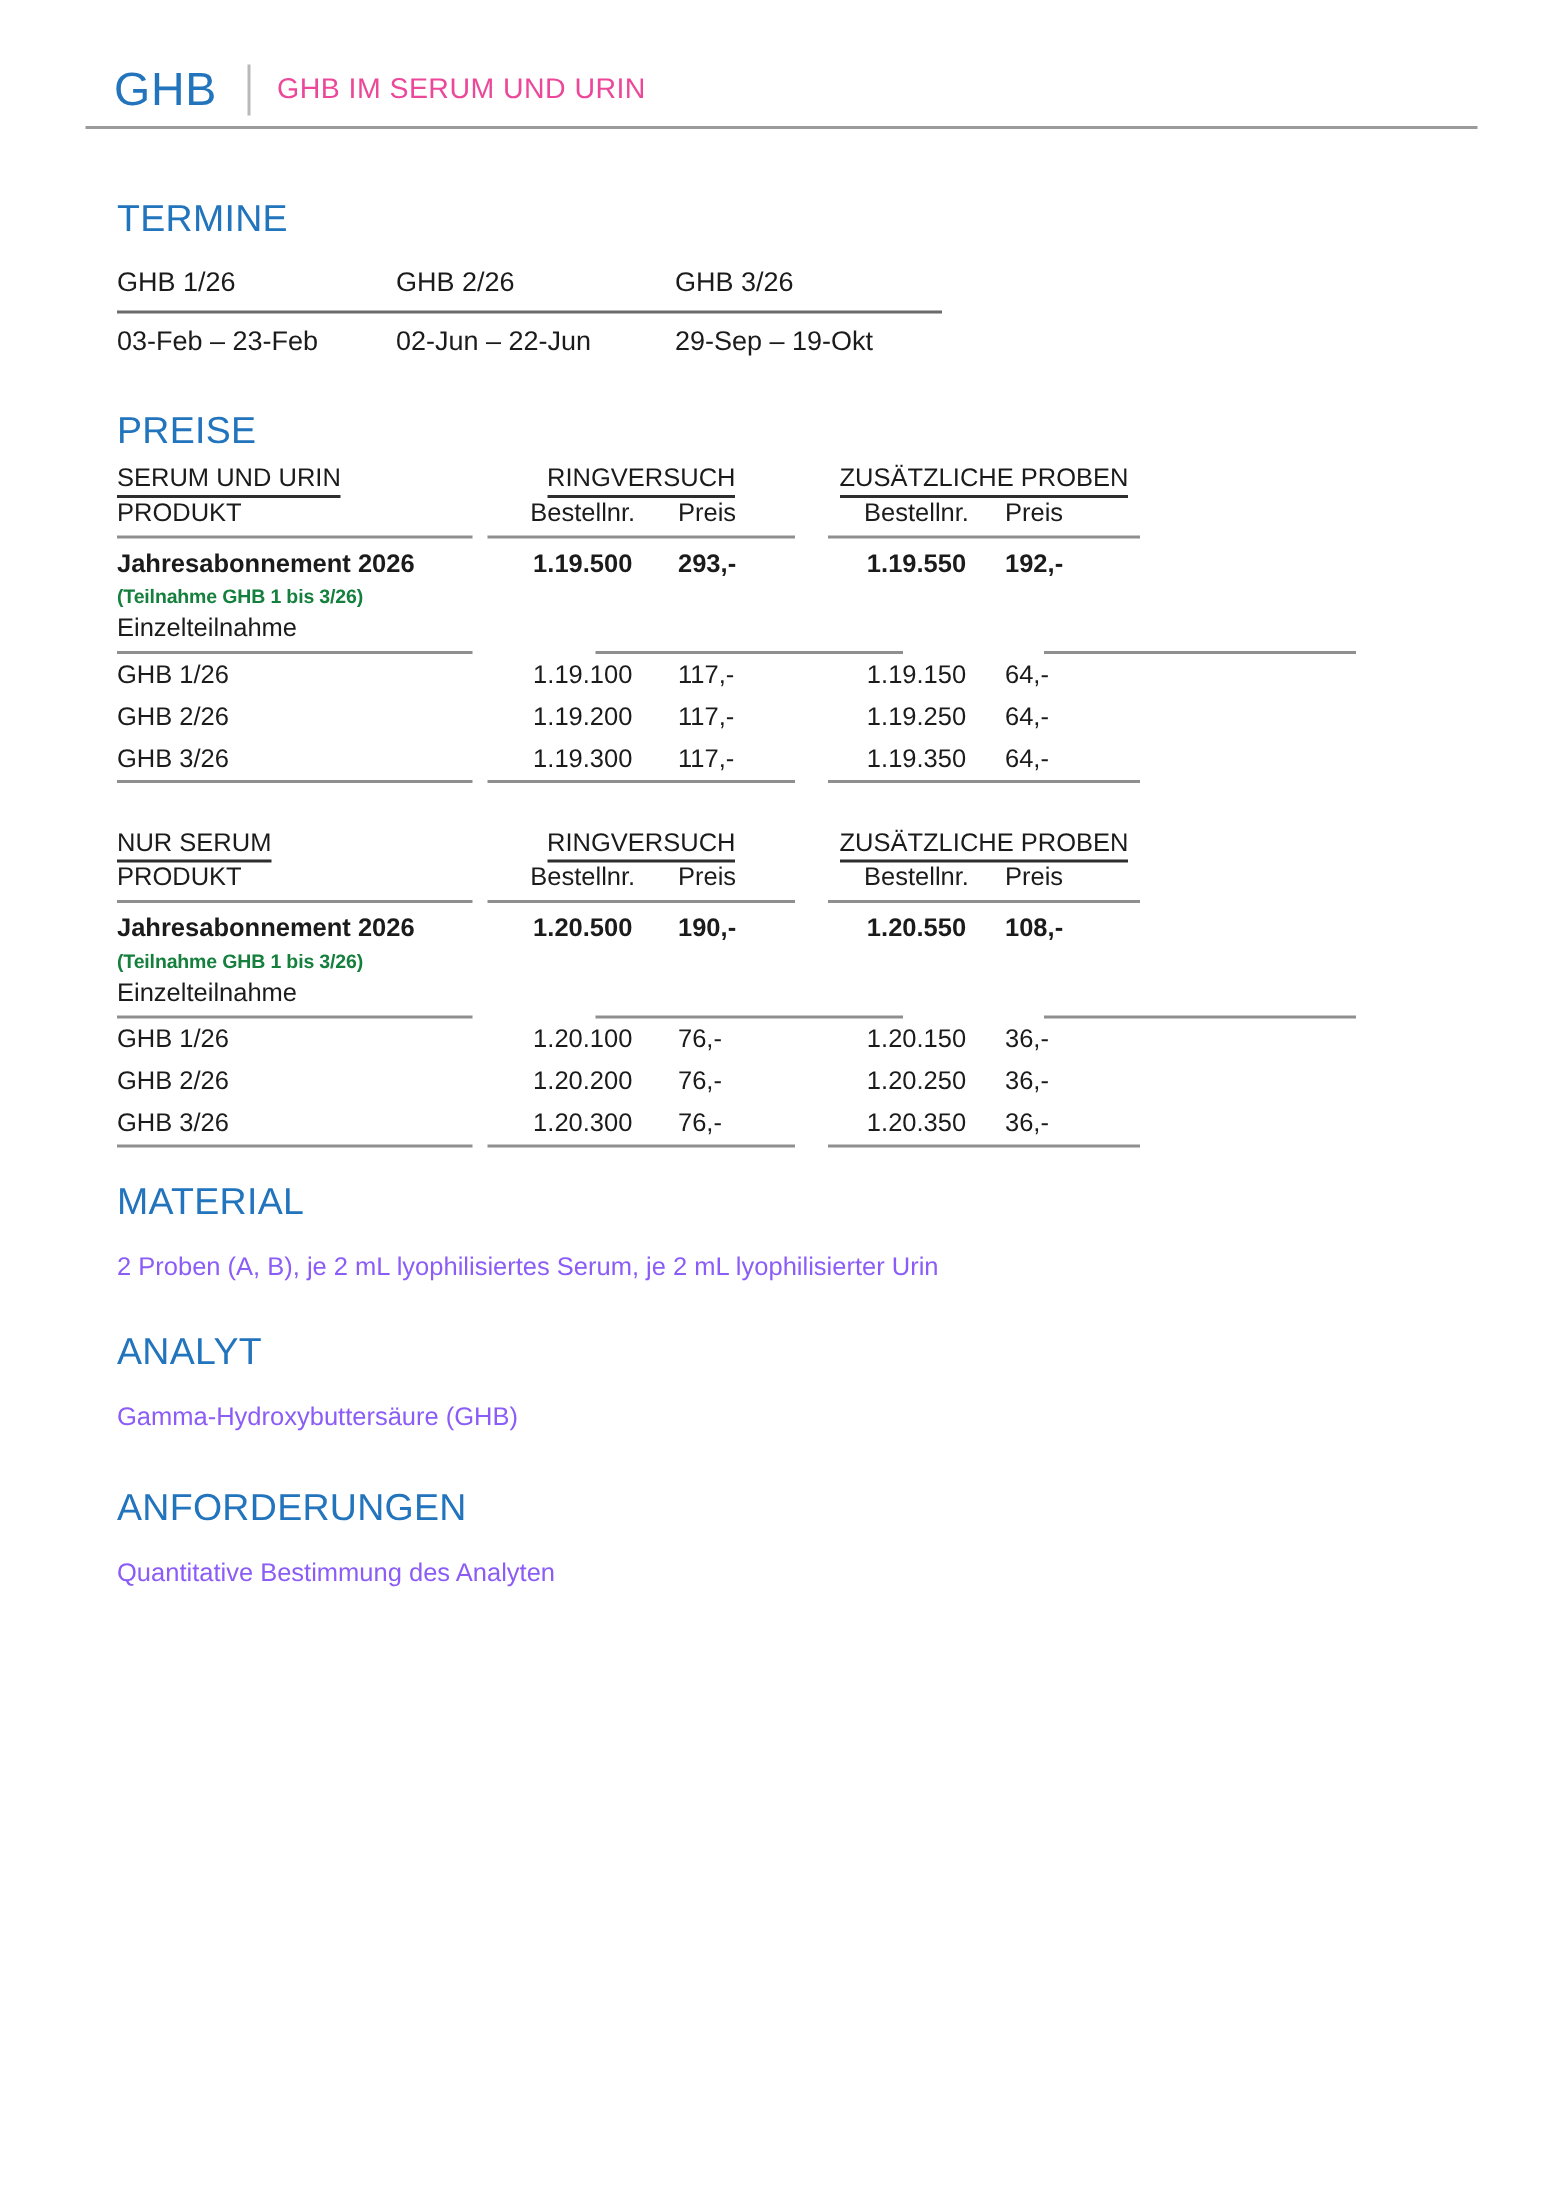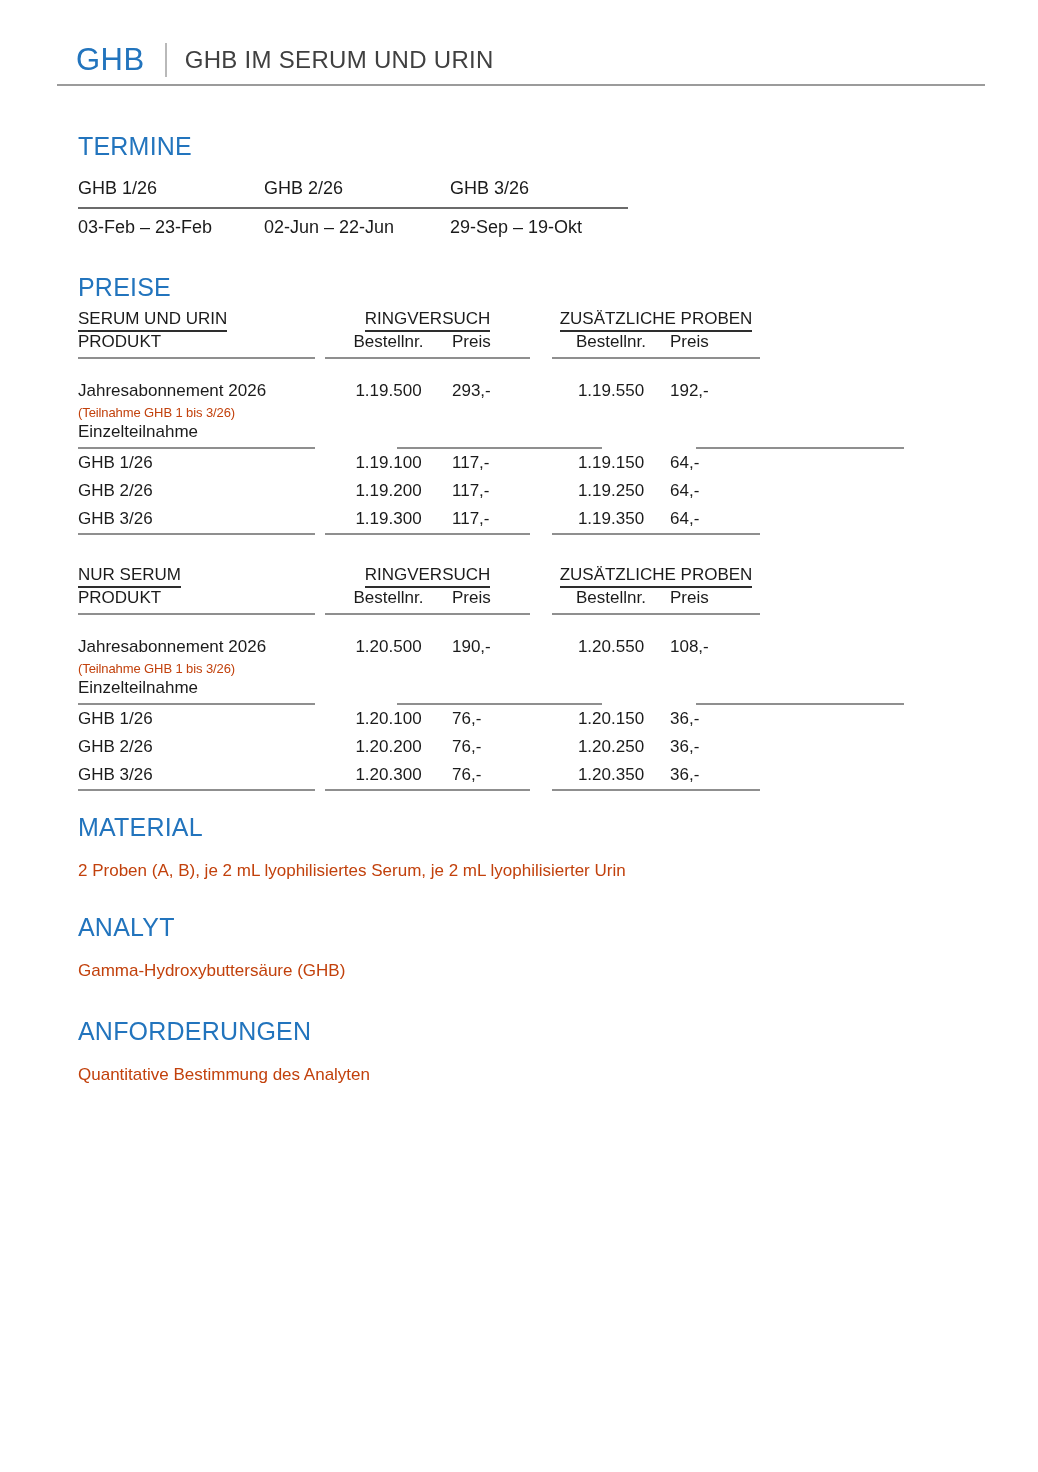--- a/index.html
+++ b/index.html
@@ -9,21 +9,21 @@
     background: #ffffff;
     font-family: "Liberation Sans", sans-serif;
     color: #1b1b1b;
   }
   .page { position: relative; width: 1024px; height: 1472px; overflow: hidden; }
 
   
   .doc-header { display: flex; align-items: center; margin: 40px 0 0 76px; height: 40px; }
   .doc-title { font-size: 31px; color: #2274bd; letter-spacing: 0.5px; }
   .title-divider { width: 2px; height: 34px; background: #b9b9b9; margin: 0 18px 0 20px; }
-  .doc-subtitle { font-size: 24px; color: #404040; letter-spacing: 0.3px; }
+  .doc-subtitle { font-size: 19px; color: #ec4899; letter-spacing: 0.3px; }
   .header-rule { height: 2px; background: #9b9b9b; width: 928px; margin: 4px 0 0 57px; }
 
   
   .section-heading {
     font-size: 25px; font-weight: normal; color: #2274bd;
     margin: 0 0 0 78px; letter-spacing: 0.2px; line-height: 1.05;
   }
   .mt-termine { margin-top: 47px; }
   .mt-preise { margin-top: 36px; }
   .mt-material { margin-top: 25px; }
@@ -45,34 +45,34 @@
   .cell-p { padding-left: 10px; }
 
   .scope-row { margin-top: 5px; height: 26px; align-items: end; }
   .underlined { display: inline-block; border-bottom: 2px solid #2e2e2e; padding-bottom: 1px; }
   .group-center { text-align: center; }
 
   .header-row { height: 27px; align-items: end; }
   .header-row .seg { padding-bottom: 5px; }
   .seg.rule-under { border-bottom: 2px solid #8f8f8f; }
 
-  .abo-row { padding-top: 22px; min-height: 48px; align-items: start; }
-  .abo-note { font-size: 13px; color: #c2410c; margin-top: 4px; letter-spacing: -0.1px; }
+  .abo-row { padding-top: 7px; min-height: 48px; align-items: start; font-weight: bold; }
+  .abo-note { font-size: 13px; color: #15803d; margin-top: 4px; letter-spacing: -0.1px; }
 
   .single-row { height: 29px; align-items: end; gap: 36px; }
   .single-row .seg { padding-bottom: 5px; height: 100%; display: flex; align-items: flex-end; }
   .single-row .seg.empty { display: block; }
 
   .data-row { height: 28px; }
   .data-row .seg, .data-row .pair1 span, .data-row .pair2 span { line-height: 28px; }
 
   .table2 { margin-top: 29px; }
 
   
-  .section-text { font-size: 17px; margin: 21px 0 0 78px; color: #c2410c; }
+  .section-text { font-size: 17px; margin: 21px 0 0 78px; color: #8b5cf6; }
 </style>
 </head>
 <body>
 
 <main class="page">
 
   <header class="doc-header">
     <span class="doc-title">GHB</span>
     <span class="title-divider"></span>
     <span class="doc-subtitle">GHB IM SERUM UND URIN</span>

